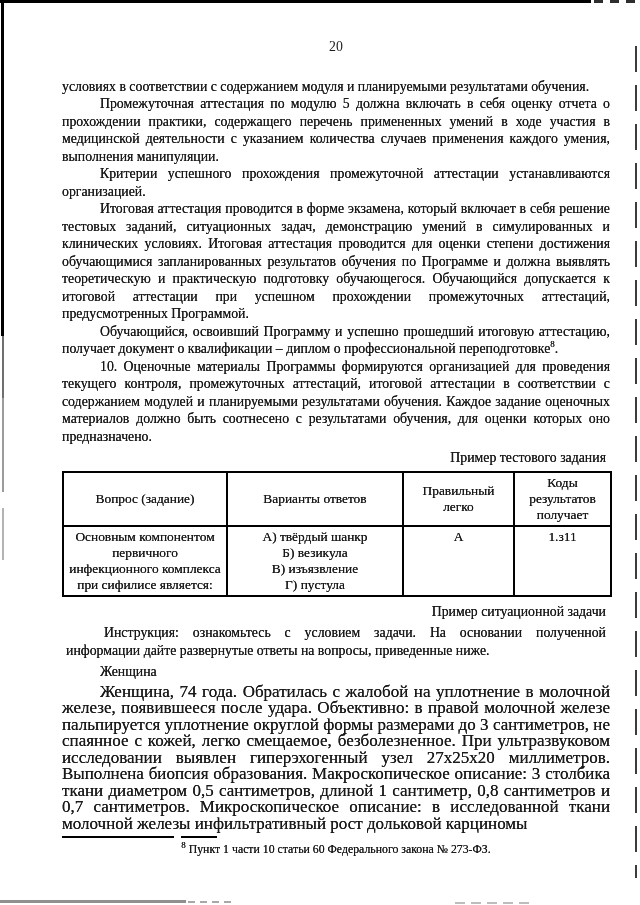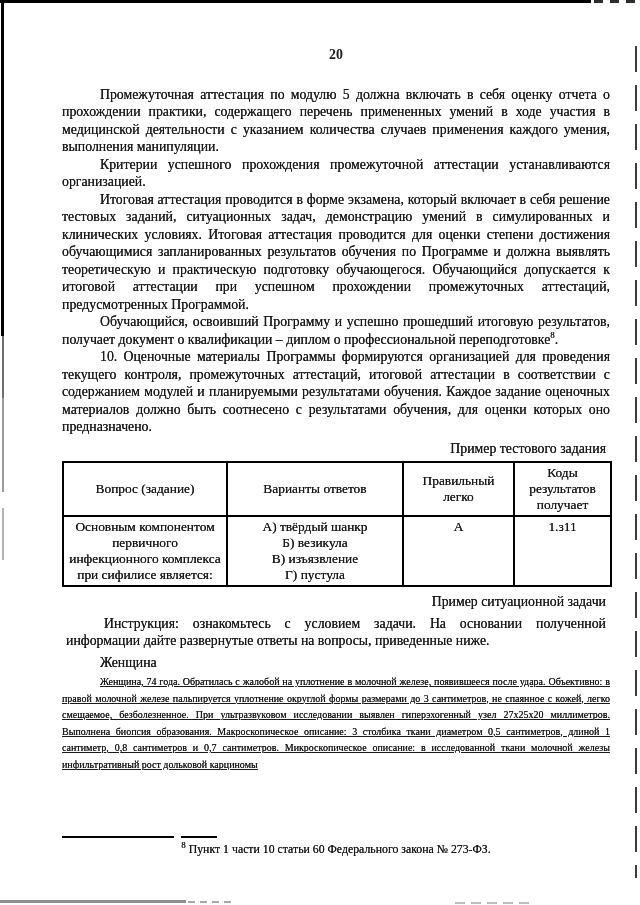--- a/index.html
+++ b/index.html
@@ -23,30 +23,30 @@
   .art-bottom-2{left:188px;top:901px;width:46px;height:2px;
     background:repeating-linear-gradient(to right,#a8a8a8 0 7px,rgba(0,0,0,0) 7px 12px);}
   .art-bottom-3{left:455px;top:902px;width:76px;height:2px;
     background:repeating-linear-gradient(to right,#bdbdbd 0 10px,rgba(0,0,0,0) 10px 16px);}
 
   .content{
     position:absolute;left:62px;top:30px;width:548px;
     font-size:13.8px;line-height:17.5px;text-align:justify;
     text-shadow:0 0 .35px currentColor;
   }
-  .page-number{text-align:center;margin:16px 0 22px 0;text-shadow:none;font-weight:bold;}
+  .page-number{text-align:center;margin:8px 0 22px 0;text-shadow:none;}
   p.body-par{margin:0;text-indent:38px;}
   p.no-indent{text-indent:0;}
   sup.ref{font-size:9px;line-height:0;vertical-align:super;}
   .example-title{margin:4px;text-indent:38px;text-align:right;}
   .example-title.case{margin-top:6px;}
   .instruction-small{margin:0;text-indent:38px;font-size:12.8px;text-align:left;}
   .instruction-par{margin:4px;text-indent:38px;}
   .conditions-label{margin:2px 0 0 0;text-indent:38px;text-align:left;}
-  .condition-par{margin:3px 0 0 0;text-indent:38px;font-size:10px;line-height:16.5px;text-decoration:underline;}
+  .condition-par{margin:3px 0 0 0;text-indent:38px;font-size:17px;line-height:16.5px;}
 
   table.qtable{border-collapse:collapse;table-layout:fixed;width:548px;margin-top:2px;}
   table.qtable th, table.qtable td{
     border:2px solid #000;font-weight:normal;font-size:13.4px;line-height:16px;
     padding:2px 5px;overflow:hidden;
   }
   table.qtable th{text-align:center;vertical-align:middle;height:42px;}
   table.qtable td{vertical-align:top;text-align:center;height:64px;}
   td.center{text-align:center;}
   .option-line{white-space:nowrap;}
@@ -69,24 +69,25 @@
   <div class="art art-left-4"></div>
   <div class="art art-right"></div>
   <div class="art art-bottom-1"></div>
   <div class="art art-bottom-2"></div>
   <div class="art art-bottom-3"></div>
 
   <div class="content">
 
     <div class="page-number">20</div>
 
+    <p class="body-par no-indent">условиях в соответствии с содержанием модуля и планируемыми результатами обучения.</p>
     <p class="body-par">Промежуточная аттестация по модулю 5 должна включать в себя оценку отчета о прохождении практики, содержащего перечень примененных умений в ходе участия в медицинской деятельности с указанием количества случаев применения каждого умения, выполнения манипуляции.</p>
     <p class="body-par">Критерии успешного прохождения промежуточной аттестации устанавливаются организацией.</p>
     <p class="body-par">Итоговая аттестация проводится в форме экзамена, который включает в себя решение тестовых заданий, ситуационных задач, демонстрацию умений в симулированных и клинических условиях. Итоговая аттестация проводится для оценки степени достижения обучающимися запланированных результатов обучения по Программе и должна выявлять теоретическую и практическую подготовку обучающегося. Обучающийся допускается к итоговой аттестации при успешном прохождении промежуточных аттестаций, предусмотренных Программой.</p>
-    <p class="body-par"><span>Обучающийся, освоивший Программу и успешно прошедший итоговую результатов, получает документ о квалификации – диплом о профессиональной переподготовке</span><sup class="ref">8</sup><span>.</span></p>
+    <p class="body-par"><span>Обучающийся, освоивший Программу и успешно прошедший итоговую аттестацию, получает документ о квалификации – диплом о профессиональной переподготовке</span><sup class="ref">8</sup><span>.</span></p>
     <p class="body-par">10. Оценочные материалы Программы формируются организацией для проведения текущего контроля, промежуточных аттестаций, итоговой аттестации в соответствии с содержанием модулей и планируемыми результатами обучения. Каждое задание оценочных материалов должно быть соотнесено с результатами обучения, для оценки которых оно предназначено.</p>
 
     <p class="example-title">Пример тестового задания</p>
 
     <table class="qtable">
       <colgroup>
         <col style="width:164px">
           <col style="width:176px">
           <col style="width:111px">
           <col style="width:97px">

